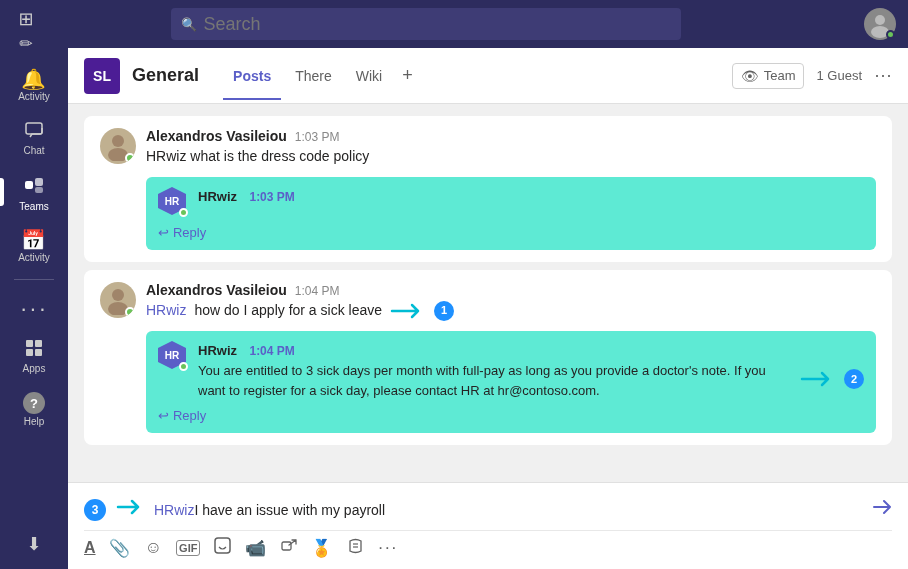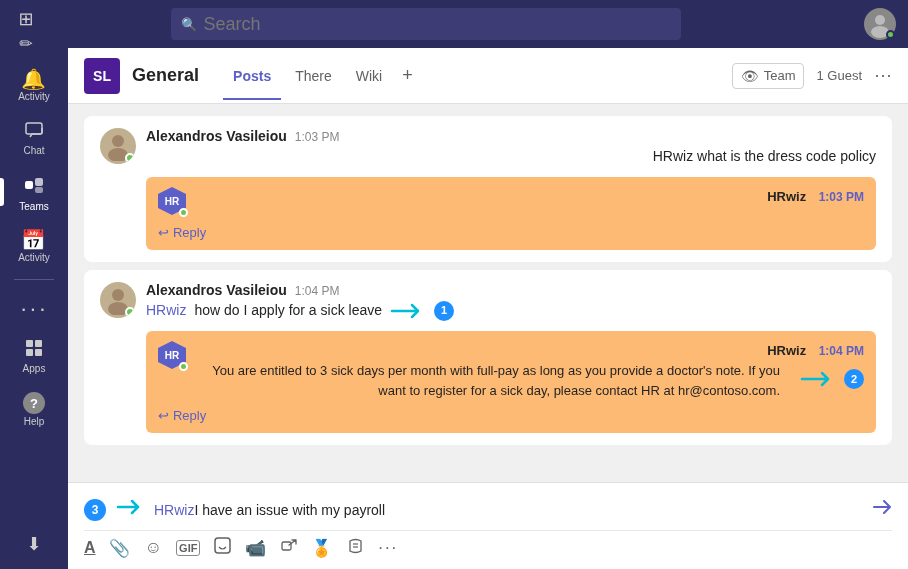--- a/index.html
+++ b/index.html
@@ -171,21 +171,20 @@
 
     
     .messages-area {
       flex: 1;
       overflow-y: auto;
       padding: 12px 16px;
       display: flex;
       flex-direction: column;
       gap: 0;
       background: #f0f0f0;
-      text-align: right;
     }
 
     
     .message-thread {
       background: white;
       border-radius: 8px;
       margin-bottom: 8px;
       padding: 12px 16px;
     }
     .message-row {
@@ -200,21 +199,21 @@
     }
     .msg-content { flex: 1; }
     .msg-header { display: flex; align-items: baseline; gap: 8px; margin-bottom: 2px; }
     .msg-author { font-size: 14px; font-weight: 600; color: #252424; }
     .msg-time { font-size: 12px; color: #888; }
     .msg-text { font-size: 14px; color: #252424; line-height: 1.5; }
     .msg-link { color: #5b5fc7; text-decoration: none; }
 
     
     .reply-thread {
-      background: #fdba74;
+      background: #5eead4;
       border-radius: 6px;
       margin-top: 10px;
       padding: 10px 12px;
     }
     .reply-row { display: flex; gap: 10px; align-items: flex-start; }
     .reply-content { flex: 1; }
     .reply-author { font-size: 13px; font-weight: 600; color: #252424; display: inline; }
     .reply-time { font-size: 12px; color: #5b5fc7; font-weight: 600; margin-left: 8px; }
     .reply-text { font-size: 13px; color: #252424; line-height: 1.5; margin-top: 2px; }
     .reply-btn {

